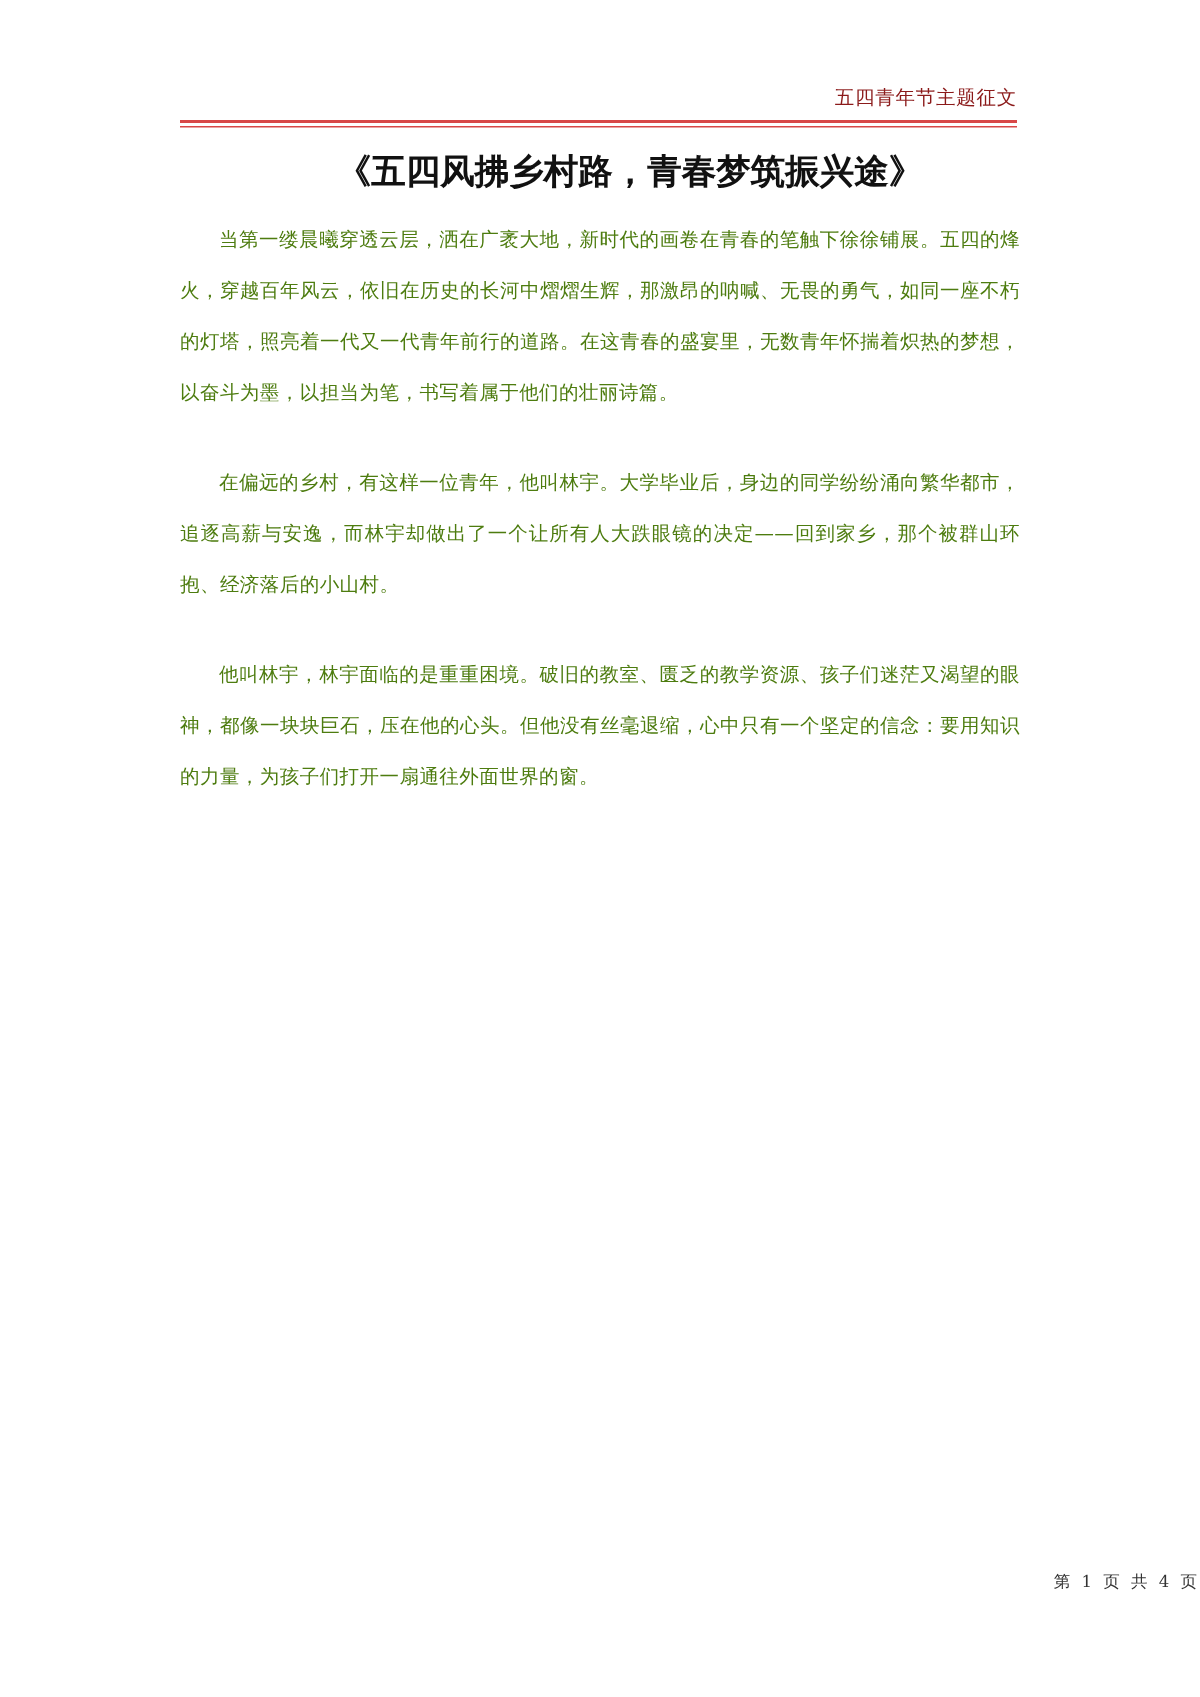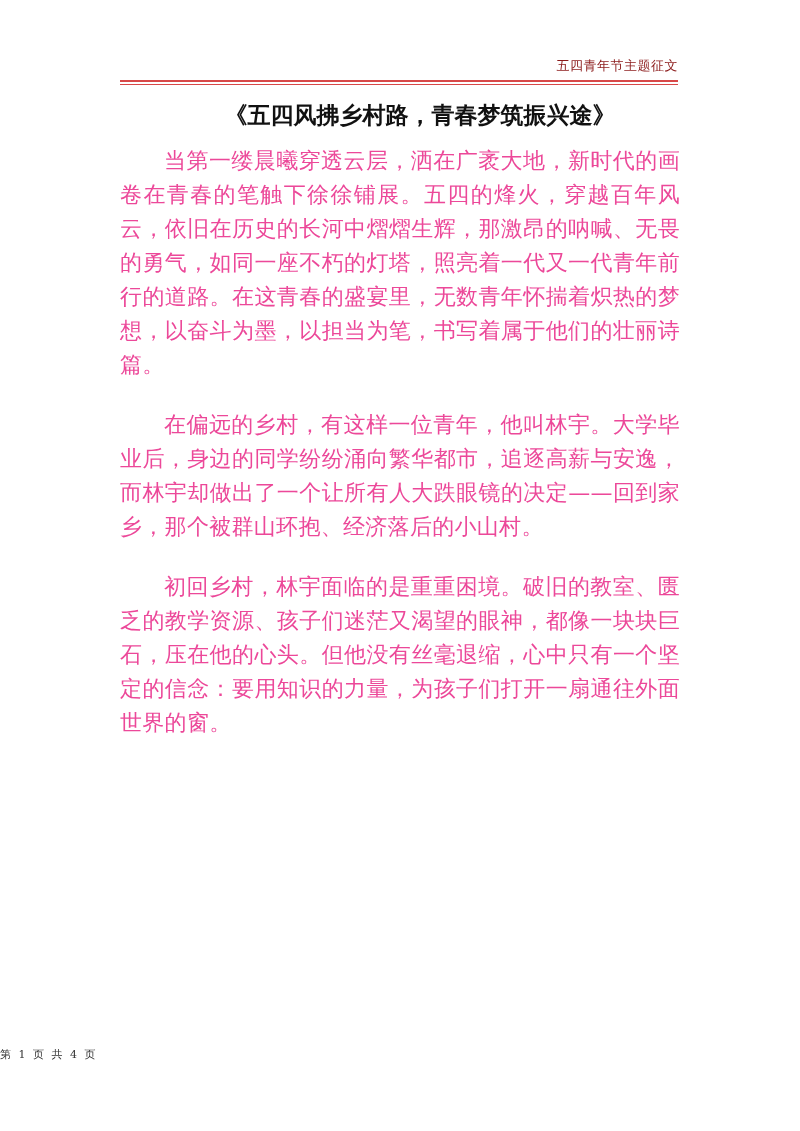--- a/index.html
+++ b/index.html
@@ -53,52 +53,52 @@
       padding-left: 20px;
     }
     .doc-body {
       position: absolute;
       left: 120px;
       top: 144px;
       width: 560px;
     }
     .para {
       margin: 0;
-      font-size: 22px;
+      font-size: 13px;
       line-height: 34px;
       text-indent: 2em;
       text-align: justify;
       letter-spacing: 0.3px;
-      color: #ec4899;
+      color: #4d7c0f;
     }
     .para + .para {
       margin-top: 26px;
     }
     .page-footer {
       position: absolute;
       left: 0;
       top: 1047px;
       width: 800px;
-      text-align: left;
+      text-align: right;
       font-family: "DejaVu Serif", "Liberation Serif", serif;
       font-size: 11px;
       color: #333333;
       letter-spacing: 2px;
     }
   </style>
 </head>
 <body>
 
 <div class="page-header">
   <div class="header-text">五四青年节主题征文</div>
   <div class="header-rule"></div>
   <div class="header-rule-2"></div>
 </div>
 
 <h1 class="doc-title">《五四风拂乡村路，青春梦筑振兴途》</h1>
 
 <div class="doc-body">
   <p class="para">当第一缕晨曦穿透云层，洒在广袤大地，新时代的画卷在青春的笔触下徐徐铺展。五四的烽火，穿越百年风云，依旧在历史的长河中熠熠生辉，那激昂的呐喊、无畏的勇气，如同一座不朽的灯塔，照亮着一代又一代青年前行的道路。在这青春的盛宴里，无数青年怀揣着炽热的梦想，以奋斗为墨，以担当为笔，书写着属于他们的壮丽诗篇。</p>
   <p class="para">在偏远的乡村，有这样一位青年，他叫林宇。大学毕业后，身边的同学纷纷涌向繁华都市，追逐高薪与安逸，而林宇却做出了一个让所有人大跌眼镜的决定——回到家乡，那个被群山环抱、经济落后的小山村。</p>
-  <p class="para">初回乡村，林宇面临的是重重困境。破旧的教室、匮乏的教学资源、孩子们迷茫又渴望的眼神，都像一块块巨石，压在他的心头。但他没有丝毫退缩，心中只有一个坚定的信念：要用知识的力量，为孩子们打开一扇通往外面世界的窗。</p>
+  <p class="para">他叫林宇，林宇面临的是重重困境。破旧的教室、匮乏的教学资源、孩子们迷茫又渴望的眼神，都像一块块巨石，压在他的心头。但他没有丝毫退缩，心中只有一个坚定的信念：要用知识的力量，为孩子们打开一扇通往外面世界的窗。</p>
 </div>
 
 <div class="page-footer">第 1 页 共 4 页</div>
 
 </body></html>

